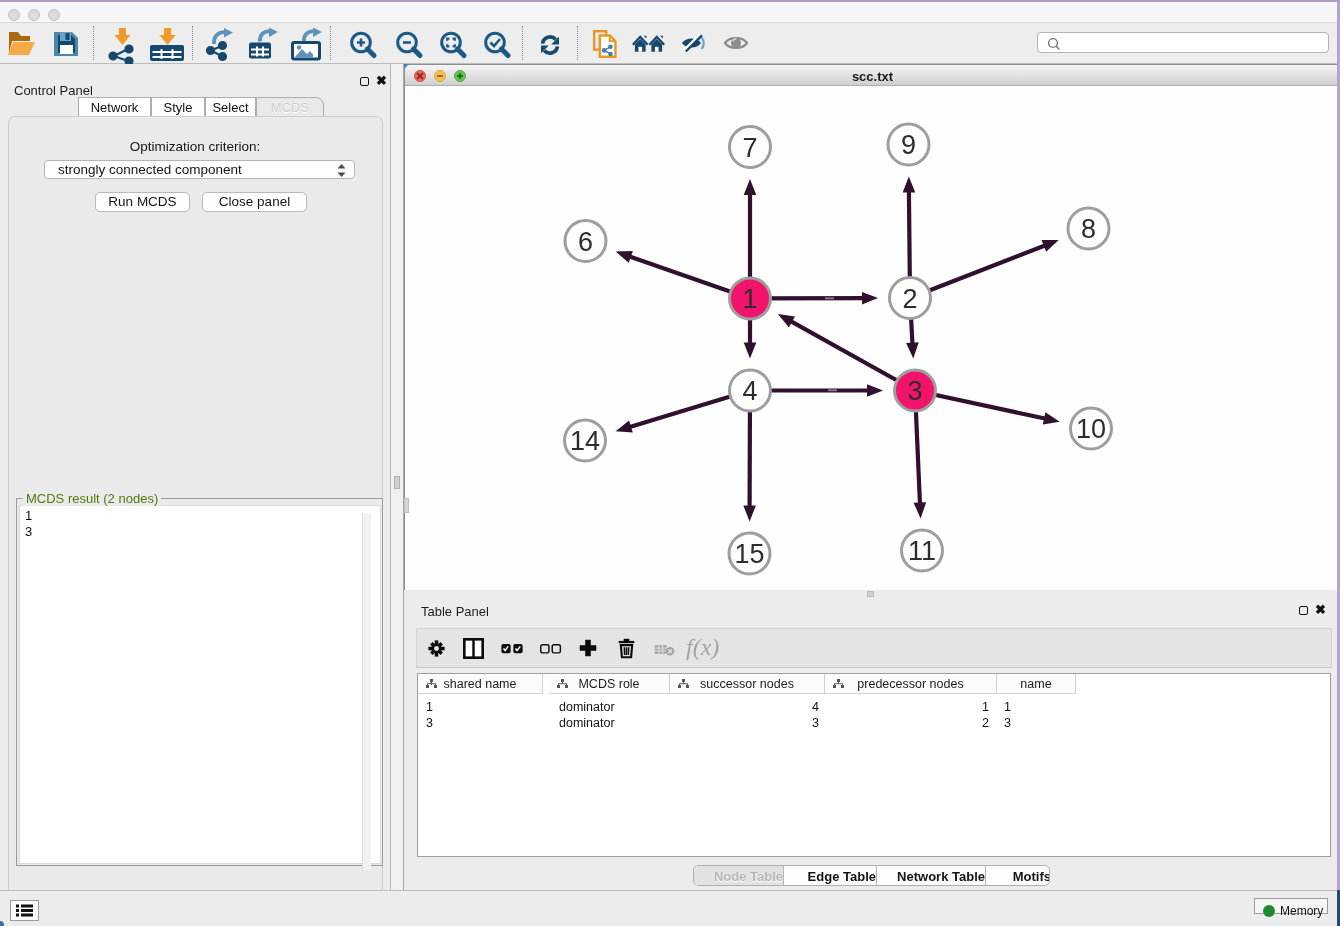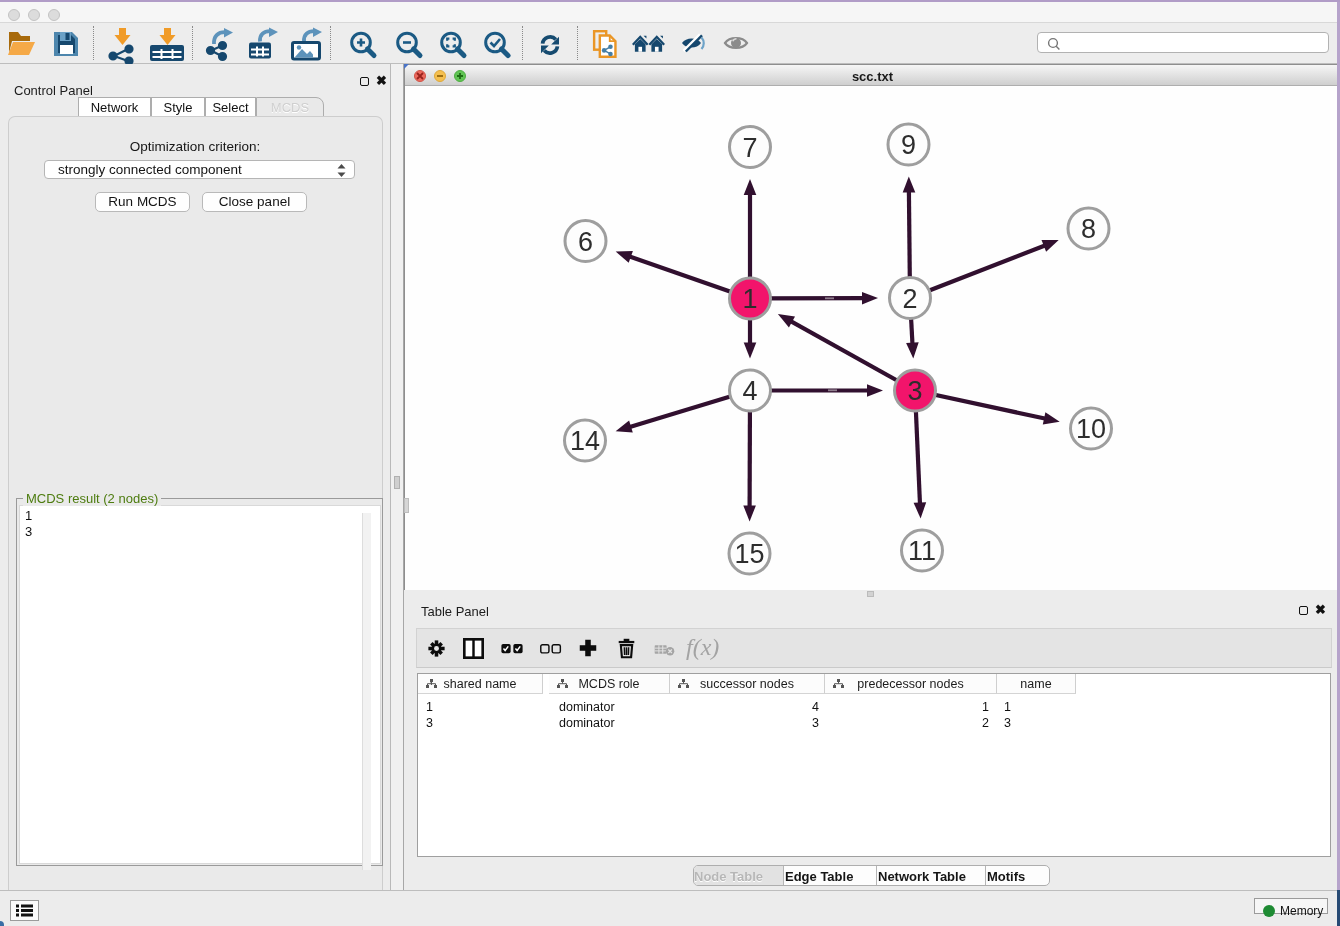--- a/index.html
+++ b/index.html
@@ -419,21 +419,21 @@
     <div class="trow" style="left:141px; top:25px;">dominator</div>
     <div class="trow" style="left:252px; top:25px; width:149px; text-align:right;">4</div>
     <div class="trow" style="left:407px; top:25px; width:164px; text-align:right;">1</div>
     <div class="trow" style="left:586px; top:25px;">1</div>
     <div class="trow" style="left:8px;   top:41px;">3</div>
     <div class="trow" style="left:141px; top:41px;">dominator</div>
     <div class="trow" style="left:252px; top:41px; width:149px; text-align:right;">3</div>
     <div class="trow" style="left:407px; top:41px; width:164px; text-align:right;">2</div>
     <div class="trow" style="left:586px; top:41px;">3</div>
   </div>
-  <div style="position:absolute; left:289px; top:265px; width:357px; height:21px; border:1px solid #aeaeae; border-radius:5px; background:#fdfdfd; overflow:hidden; font-size:13px; font-weight:700; text-align:left; line-height:21px;">
+  <div style="position:absolute; left:289px; top:265px; width:357px; height:21px; border:1px solid #aeaeae; border-radius:5px; background:#fdfdfd; overflow:hidden; font-size:13px; font-weight:700; text-align:right; line-height:21px;">
     <span style="position:absolute; left:0; top:0; width:90px; height:21px; background:#e2e2e2; color:#b7b7b7; text-shadow:0 1px 0 #fff; border-right:1px solid #b5b5b5;">Node Table</span>
     <span style="position:absolute; left:91px; top:0; width:92px; height:21px; color:#151515; border-right:1px solid #b5b5b5;">Edge Table</span>
     <span style="position:absolute; left:184px; top:0; width:108px; height:21px; color:#151515; border-right:1px solid #b5b5b5;">Network Table</span>
     <span style="position:absolute; left:293px; top:0; width:64px; height:21px; color:#151515;">Motifs</span>
   </div>
 </div>
 <div class="abs" id="statusbar">
   <div id="listbtn">
     <svg width="17" height="13" style="left:5px; top:3px;" viewBox="0 0 17 13">
         <g fill="#111">

